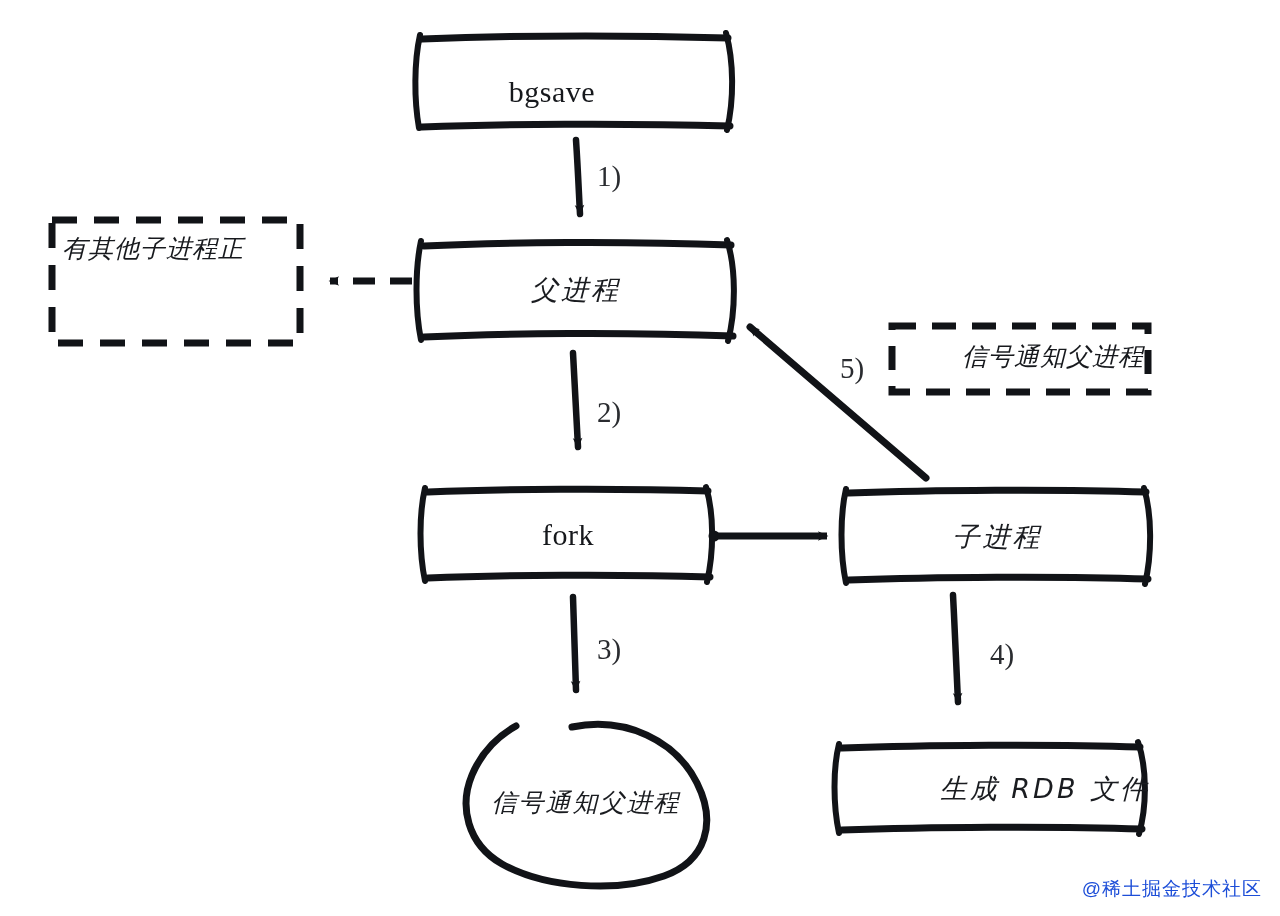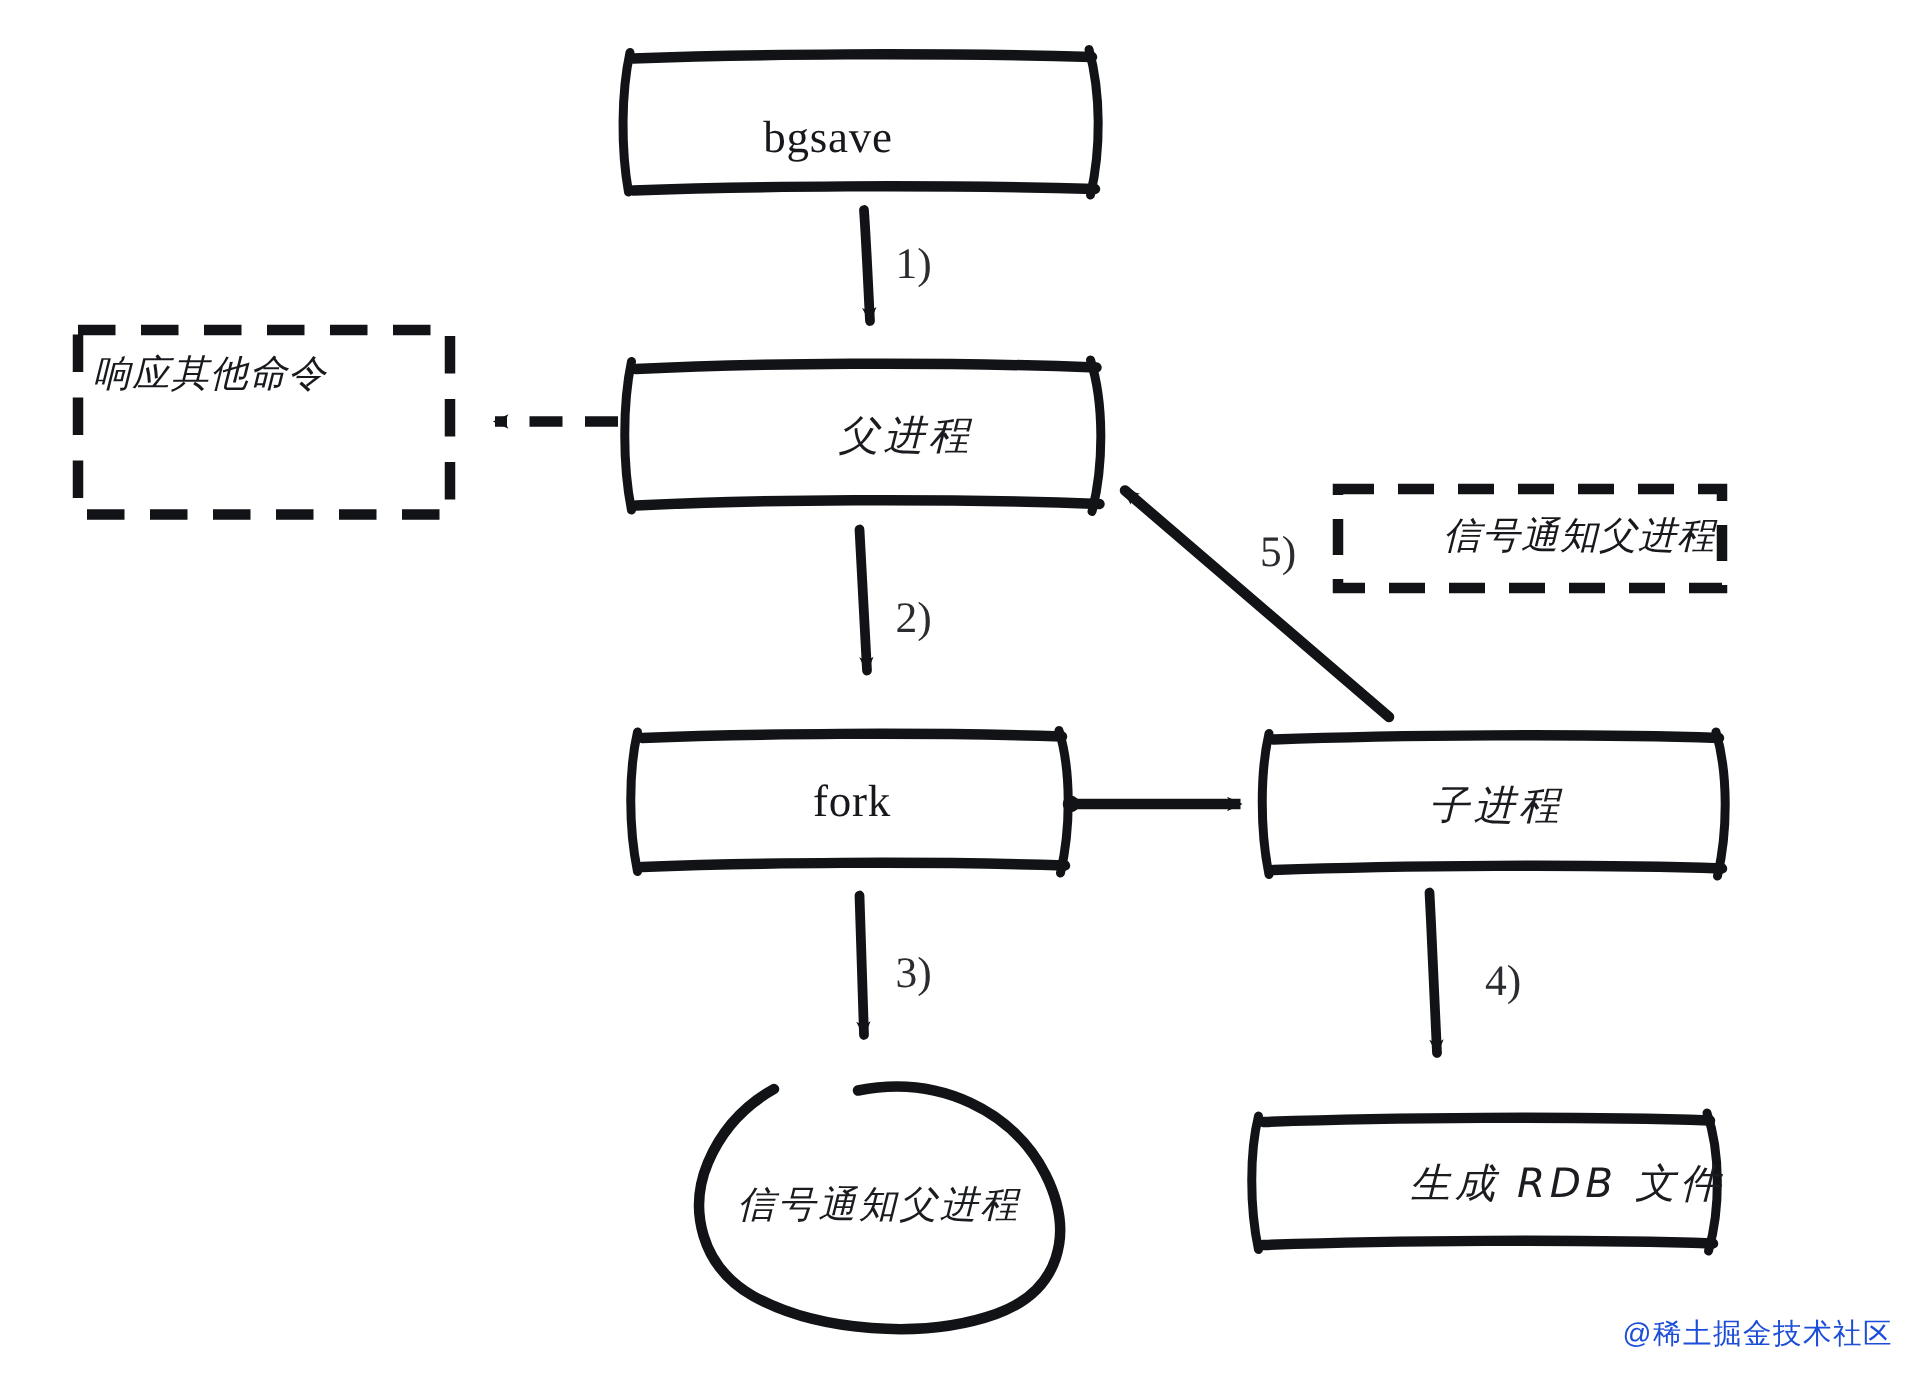--- a/index.html
+++ b/index.html
@@ -161,32 +161,32 @@
     <path d="M953,595 C955,634 957,676 958,702" fill="none" stroke="#111317" stroke-width="6.5" stroke-linecap="round" marker-end="url(#arrowSolid)"></path>
   </g>
 
   <g>
     <path d="M926,478 L750,327" fill="none" stroke="#111317" stroke-width="7" stroke-linecap="round" marker-end="url(#arrowSolid)"></path>
   </g>
 </svg>
 
 <div class="node-label label-latin" style="left:396px; top:63px; width:312px;margin-top:12px;">bgsave</div>
 
-<div class="node-label label-cjk" style="left:420px; top:272px; width:312px;padding-left:28px;">父进程</div>
+<div class="node-label label-cjk" style="left:420px; top:272px; width:312px;">父进程</div>
 
 <div class="node-label label-latin" style="left:424px; top:518px; width:288px;">fork</div>
 
 <div class="node-label label-cjk" style="left:845px; top:519px; width:305px;">子进程</div>
 
 <div class="node-label label-cjk" style="left:838px; top:771px; width:312px;text-align:right;">生成 RDB 文件</div>
 
 <div class="node-label label-cjk-small" style="left:455px; top:786px; width:262px;">信号通知父进程</div>
 
 <div class="annot-box-text" style="left:62px; top:233px; width:232px; font-size:25px; letter-spacing:1px;">
-  <span class="annot-line">响应其他命令</span>
+  <span class="annot-line">有其他子进程正</span>
 </div>
 
 <div class="annot-box-text" style="left:900px; top:341px; width:244px; font-size:25px; letter-spacing:1px; text-align:right;">
   <span class="annot-line">信号通知父进程</span>
 </div>
 
 <div class="step-label" style="left:597px; top:160px;">1)</div>
 <div class="step-label" style="left:597px; top:396px;">2)</div>
 <div class="step-label" style="left:597px; top:633px;">3)</div>
 <div class="step-label" style="left:990px; top:638px;">4)</div>

